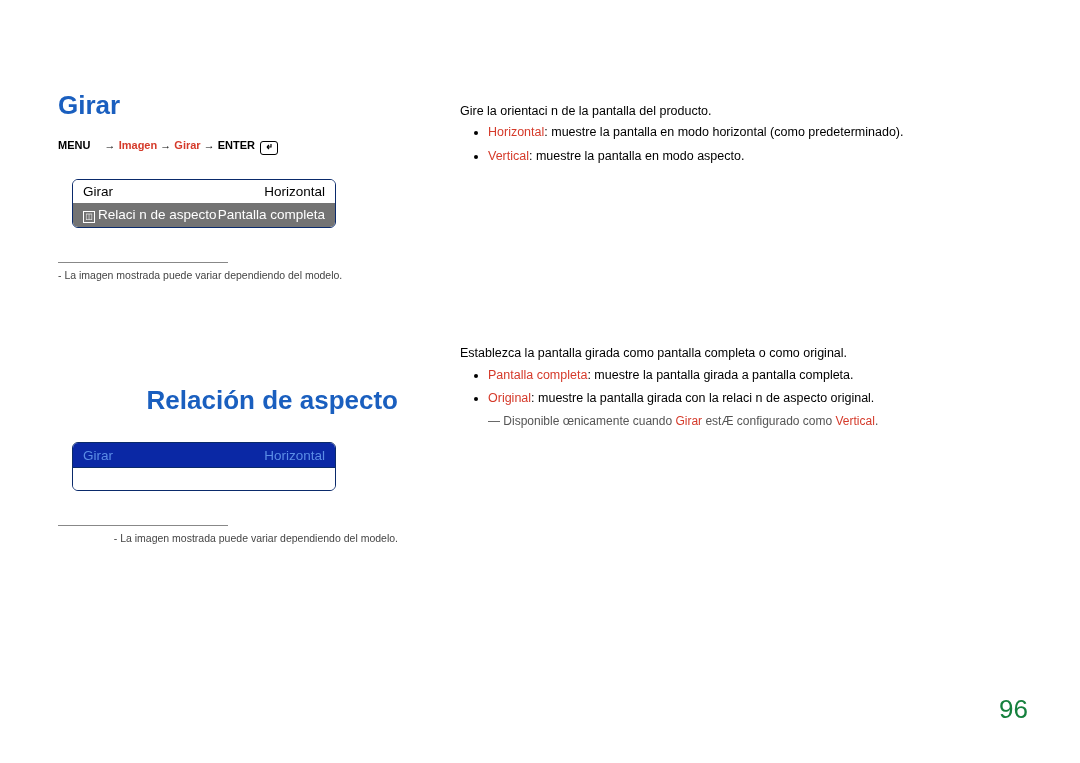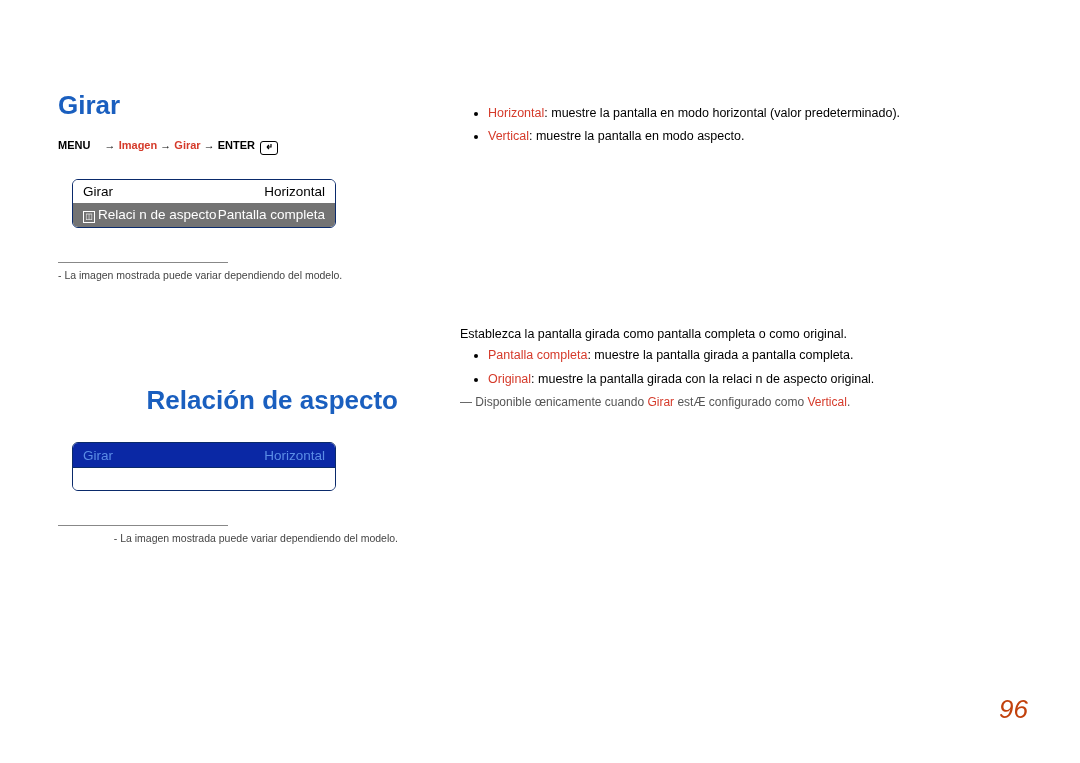--- a/index.html
+++ b/index.html
@@ -110,30 +110,29 @@
   .footnote {
     font-size: 10.5px;
     color: #444;
     padding-left: 12px;
     text-indent: -12px;
   }
   .footnote::before { content: "- "; }
   .bullet-list { margin: 2px 0 0 0; padding-left: 28px;}
   .bullet-list li { font-size: 12.5px; margin-bottom: 4px;}
   .bullet-list .red { color: #d53a2a; font-weight: 500;}
-  .dash-note { font-size: 12px; color: #555; margin-top:4px;}
+  .dash-note { font-size: 12px; color: #555; margin-left: 28px; margin-top:4px;}
   .dash-note .red { color:#d53a2a;}
   .page-num {
     position: absolute;
     bottom: 38px;
     right: 52px;
     font-size: 26px;
-    color: #c2410c;
+    color: #15803d;
     font-weight: 300;
-    font-style: italic;
   }
   
   .section2 {
     margin-top: 104px;
     text-align: right;
   }
   .right-section2 {
     margin-top: 178px;
   }
   
@@ -191,22 +190,23 @@
         <div class="bottom"></div>
       </div>
 
       <hr class="sep">
       <div class="footnote">La imagen mostrada puede variar dependiendo del modelo.</div>
     </div>
   </div>
 
   <div class="right-col">
 
+    <div>Gire la orientaci n de la pantalla del producto.</div>
     <ul class="bullet-list">
-      <li><span class="red">Horizontal</span><span>: muestre la pantalla en modo horizontal (valor predeterminado).</span></li>
+      <li><span class="red">Horizontal</span><span>: muestre la pantalla en modo horizontal (como predeterminado).</span></li>
       <li><span class="red">Vertical</span><span>: muestre la pantalla en modo aspecto.</span></li>
     </ul>
 
     <div class="right-section2">
       <div>Establezca la pantalla girada como pantalla completa o como original.</div>
       <ul class="bullet-list">
         <li><span class="red">Pantalla completa</span><span>: muestre la pantalla girada a pantalla completa.</span></li>
         <li><span class="red">Original</span><span>: muestre la pantalla girada con la relaci n de aspecto original.</span></li>
       </ul>
       <div class="dash-note">

